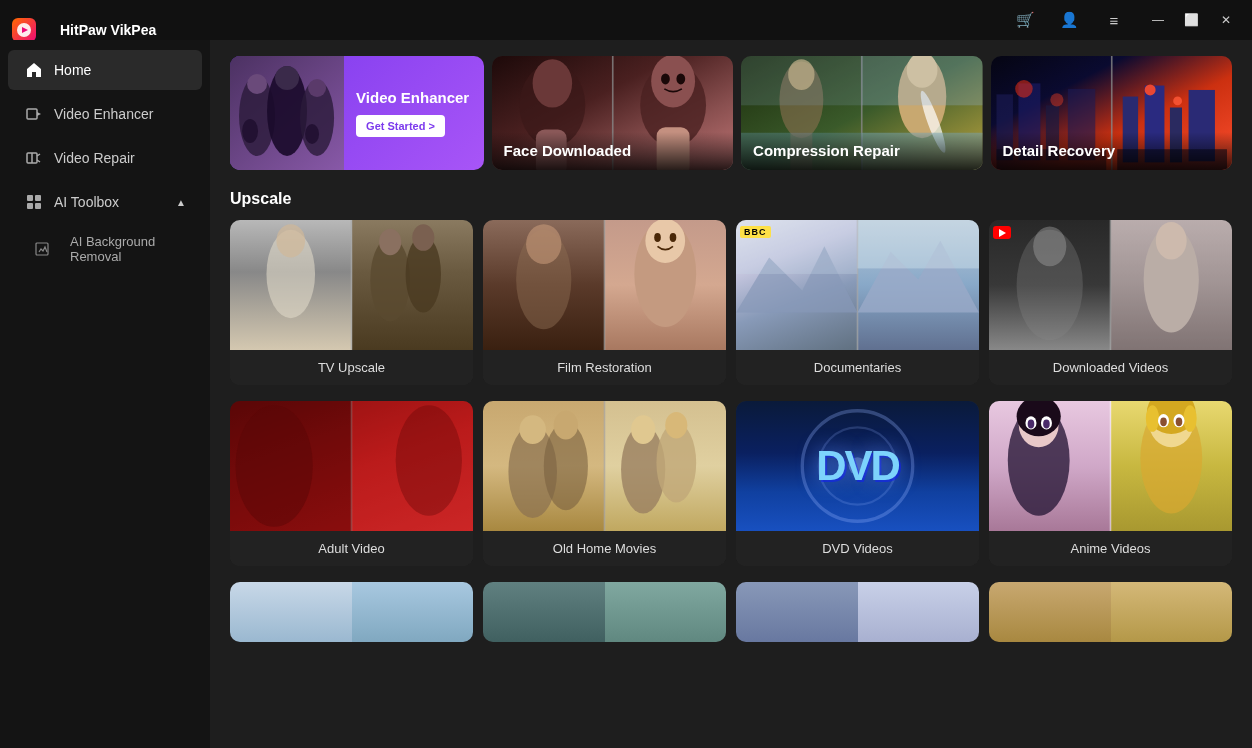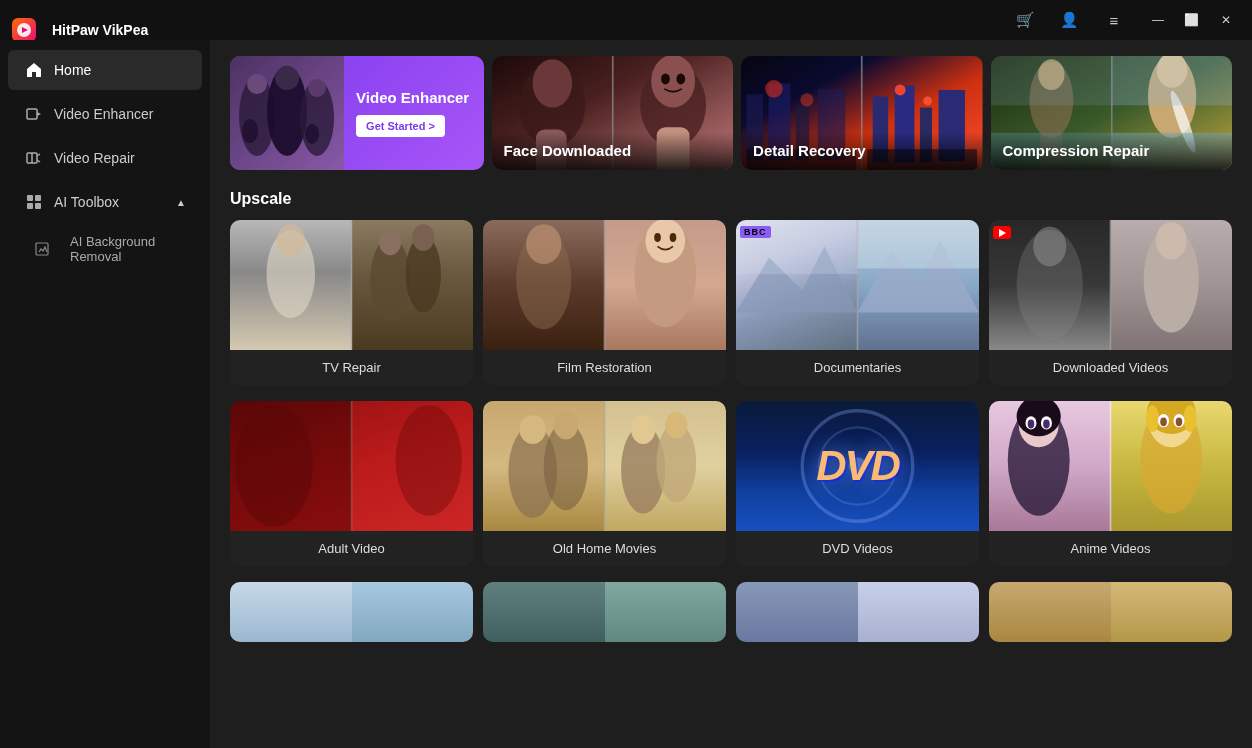--- a/index.html
+++ b/index.html
@@ -19,21 +19,21 @@
       background: #111;
       display: flex;
       align-items: center;
       justify-content: space-between;
       padding: 0 12px;
       flex-shrink: 0;
     }
     .titlebar-left {
       display: flex;
       align-items: center;
-      gap: 16px;
+      gap: 24px;
       margin-top: 20px;
     }
     .app-logo {
       width: 24px;
       height: 24px;
       background: linear-gradient(135deg, #ff6a00, #ee0979);
       border-radius: 6px;
       display: flex;
       align-items: center;
       justify-content: center;
@@ -307,21 +307,21 @@
     .b3-left { background: linear-gradient(to bottom, #8898b8, #6878a0); }
     .b3-right { background: linear-gradient(to bottom, #c8d0e8, #a8b0d0); }
     .b4-left { background: linear-gradient(to bottom, #c8a870, #a88840); }
     .b4-right { background: linear-gradient(to bottom, #d4b878, #b49848); }
 
     
     .bbc-overlay {
       position: absolute;
       top: 6px;
       left: 4px;
-      background: #8b5cf6;
+      background: #fde047;
       color: #000;
       font-size: 9px;
       font-weight: 900;
       padding: 1px 4px;
       border-radius: 2px;
       letter-spacing: 1px;
     }
     
     .yt-overlay {
       position: absolute;
@@ -348,22 +348,21 @@
       border-left: 7px solid #fff;
     }
     
     .dvd-text {
       position: absolute;
       top: 50%;
       left: 50%;
       transform: translate(-50%, -50%);
       font-size: 42px;
       font-weight: 900;
-      color: #fdba74;
-      font-style: italic;
+      color: #7dd3fc;
       text-shadow: 0 0 20px rgba(100,150,255,0.8), 2px 2px 0 rgba(0,0,255,0.5);
       letter-spacing: -2px;
     }
 
     
     .featured-img {
       background: linear-gradient(135deg, #3a2a5a 0%, #6a4a8a 50%, #9a7aaa 100%);
       position: relative;
     }
   </style>
@@ -510,20 +509,54 @@
             <ellipse cx="158" cy="26" rx="4" ry="5" fill="#1a0808"></ellipse>
             <ellipse cx="172" cy="26" rx="4" ry="5" fill="#1a0808"></ellipse>
             <path d="M157 35 Q165 40 173 35" fill="none" stroke="#1a0808" stroke-width="1.5"></path>
 
             <rect x="150" y="70" width="30" height="44" fill="#c49080" rx="8"></rect>
             <rect x="40" y="72" width="28" height="42" fill="#8a5858" rx="8"></rect>
           </svg>
         </div>
         <div style="position:absolute;bottom:0;left:0;right:0;background:linear-gradient(to top,rgba(0,0,0,0.8),transparent);padding:10px 12px;">
           <span class="hero-card-title">Face Downloaded</span>
+        </div>
+      </div>
+
+      <div class="hero-card">
+        <div class="img-placeholder" style="width:100%;height:100%;">
+          <svg width="100%" height="100%" viewBox="0 0 220 114" preserveAspectRatio="xMidYMid slice">
+            <defs>
+              <linearGradient id="compgrad" x1="0" y1="0" x2="1" y2="1">
+                <stop offset="0%" stop-color="#1a2a0a"></stop>
+                <stop offset="50%" stop-color="#3a5a2a"></stop>
+                <stop offset="100%" stop-color="#c4a840"></stop>
+              </linearGradient>
+            </defs>
+            <rect width="220" height="114" fill="url(#compgrad)"></rect>
+            <line x1="110" y1="0" x2="110" y2="114" stroke="#888" stroke-width="1.5" opacity="0.8"></line>
+
+            <ellipse cx="55" cy="45" rx="20" ry="35" fill="#8a7050" opacity="0.6"></ellipse>
+            <ellipse cx="55" cy="22" rx="12" ry="14" fill="#d4b880" opacity="0.7"></ellipse>
+            <rect x="45" y="75" width="20" height="35" fill="#8a6040" opacity="0.5"></rect>
+
+            <ellipse cx="165" cy="42" rx="22" ry="38" fill="#c8a870"></ellipse>
+            <ellipse cx="165" cy="18" rx="14" ry="16" fill="#e8c890"></ellipse>
+
+            <ellipse cx="175" cy="65" rx="5" ry="30" fill="#fff" opacity="0.7" transform="rotate(-20,175,65)"></ellipse>
+
+            <rect x="0" y="75" width="110" height="39" fill="#6090a0" opacity="0.4"></rect>
+            <rect x="110" y="75" width="110" height="39" fill="#7aaabb" opacity="0.5"></rect>
+
+            <rect x="0" y="0" width="110" height="50" fill="#80a0c0" opacity="0.2"></rect>
+            <rect x="110" y="0" width="110" height="50" fill="#90b0d0" opacity="0.3"></rect>
+          </svg>
+        </div>
+        <div style="position:absolute;bottom:0;left:0;right:0;background:linear-gradient(to top,rgba(0,0,0,0.8),transparent);padding:10px 12px;">
+          <span class="hero-card-title">Compression Repair</span>
         </div>
       </div>
 
       <div class="hero-card">
         <div class="img-placeholder" style="width:100%;height:100%;">
           <svg width="100%" height="100%" viewBox="0 0 220 114" preserveAspectRatio="xMidYMid slice">
             <defs>
               <linearGradient id="detailgrad" x1="0" y1="0" x2="1" y2="1">
                 <stop offset="0%" stop-color="#050510"></stop>
                 <stop offset="30%" stop-color="#0a0a30"></stop>
@@ -551,54 +584,20 @@
 
             <rect x="5" y="90" width="100" height="24" fill="#0a0a20" opacity="0.5"></rect>
             <rect x="115" y="90" width="100" height="24" fill="#0a0a20" opacity="0.6"></rect>
           </svg>
         </div>
         <div style="position:absolute;bottom:0;left:0;right:0;background:linear-gradient(to top,rgba(0,0,0,0.8),transparent);padding:10px 12px;">
           <span class="hero-card-title">Detail Recovery</span>
         </div>
       </div>
 
-      <div class="hero-card">
-        <div class="img-placeholder" style="width:100%;height:100%;">
-          <svg width="100%" height="100%" viewBox="0 0 220 114" preserveAspectRatio="xMidYMid slice">
-            <defs>
-              <linearGradient id="compgrad" x1="0" y1="0" x2="1" y2="1">
-                <stop offset="0%" stop-color="#1a2a0a"></stop>
-                <stop offset="50%" stop-color="#3a5a2a"></stop>
-                <stop offset="100%" stop-color="#c4a840"></stop>
-              </linearGradient>
-            </defs>
-            <rect width="220" height="114" fill="url(#compgrad)"></rect>
-            <line x1="110" y1="0" x2="110" y2="114" stroke="#888" stroke-width="1.5" opacity="0.8"></line>
-
-            <ellipse cx="55" cy="45" rx="20" ry="35" fill="#8a7050" opacity="0.6"></ellipse>
-            <ellipse cx="55" cy="22" rx="12" ry="14" fill="#d4b880" opacity="0.7"></ellipse>
-            <rect x="45" y="75" width="20" height="35" fill="#8a6040" opacity="0.5"></rect>
-
-            <ellipse cx="165" cy="42" rx="22" ry="38" fill="#c8a870"></ellipse>
-            <ellipse cx="165" cy="18" rx="14" ry="16" fill="#e8c890"></ellipse>
-
-            <ellipse cx="175" cy="65" rx="5" ry="30" fill="#fff" opacity="0.7" transform="rotate(-20,175,65)"></ellipse>
-
-            <rect x="0" y="75" width="110" height="39" fill="#6090a0" opacity="0.4"></rect>
-            <rect x="110" y="75" width="110" height="39" fill="#7aaabb" opacity="0.5"></rect>
-
-            <rect x="0" y="0" width="110" height="50" fill="#80a0c0" opacity="0.2"></rect>
-            <rect x="110" y="0" width="110" height="50" fill="#90b0d0" opacity="0.3"></rect>
-          </svg>
-        </div>
-        <div style="position:absolute;bottom:0;left:0;right:0;background:linear-gradient(to top,rgba(0,0,0,0.8),transparent);padding:10px 12px;">
-          <span class="hero-card-title">Compression Repair</span>
-        </div>
-      </div>
-
     </div>
 
     <div class="section-title">Upscale</div>
 
     <div class="use-case-grid">
 
       <div class="use-case-card">
         <div class="split-img" style="position:relative;">
           <div class="split-half tv-left"></div>
           <div class="split-half tv-right"></div>
@@ -607,21 +606,21 @@
 
             <ellipse cx="55" cy="55" rx="22" ry="40" fill="#e0d8c8" opacity="0.6"></ellipse>
             <ellipse cx="55" cy="25" rx="13" ry="15" fill="#d0b898" opacity="0.7"></ellipse>
 
             <ellipse cx="145" cy="60" rx="18" ry="38" fill="#5a4a30" opacity="0.8"></ellipse>
             <ellipse cx="175" cy="55" rx="16" ry="35" fill="#4a3a20" opacity="0.8"></ellipse>
             <ellipse cx="145" cy="26" rx="10" ry="12" fill="#8a7060"></ellipse>
             <ellipse cx="175" cy="22" rx="10" ry="12" fill="#7a6050"></ellipse>
           </svg>
         </div>
-        <div class="use-case-label">TV Repair</div>
+        <div class="use-case-label">TV Upscale</div>
       </div>
 
       <div class="use-case-card">
         <div class="split-img" style="position:relative;">
           <div class="split-half film-left"></div>
           <div class="split-half film-right"></div>
           <svg style="position:absolute;top:0;left:0;width:100%;height:100%;" viewBox="0 0 220 130" preserveAspectRatio="xMidYMid slice">
             <line x1="110" y1="0" x2="110" y2="130" stroke="#aaa" stroke-width="1.5" opacity="0.7"></line>
 
             <ellipse cx="55" cy="60" rx="25" ry="45" fill="#8a6a50" opacity="0.5"></ellipse>

